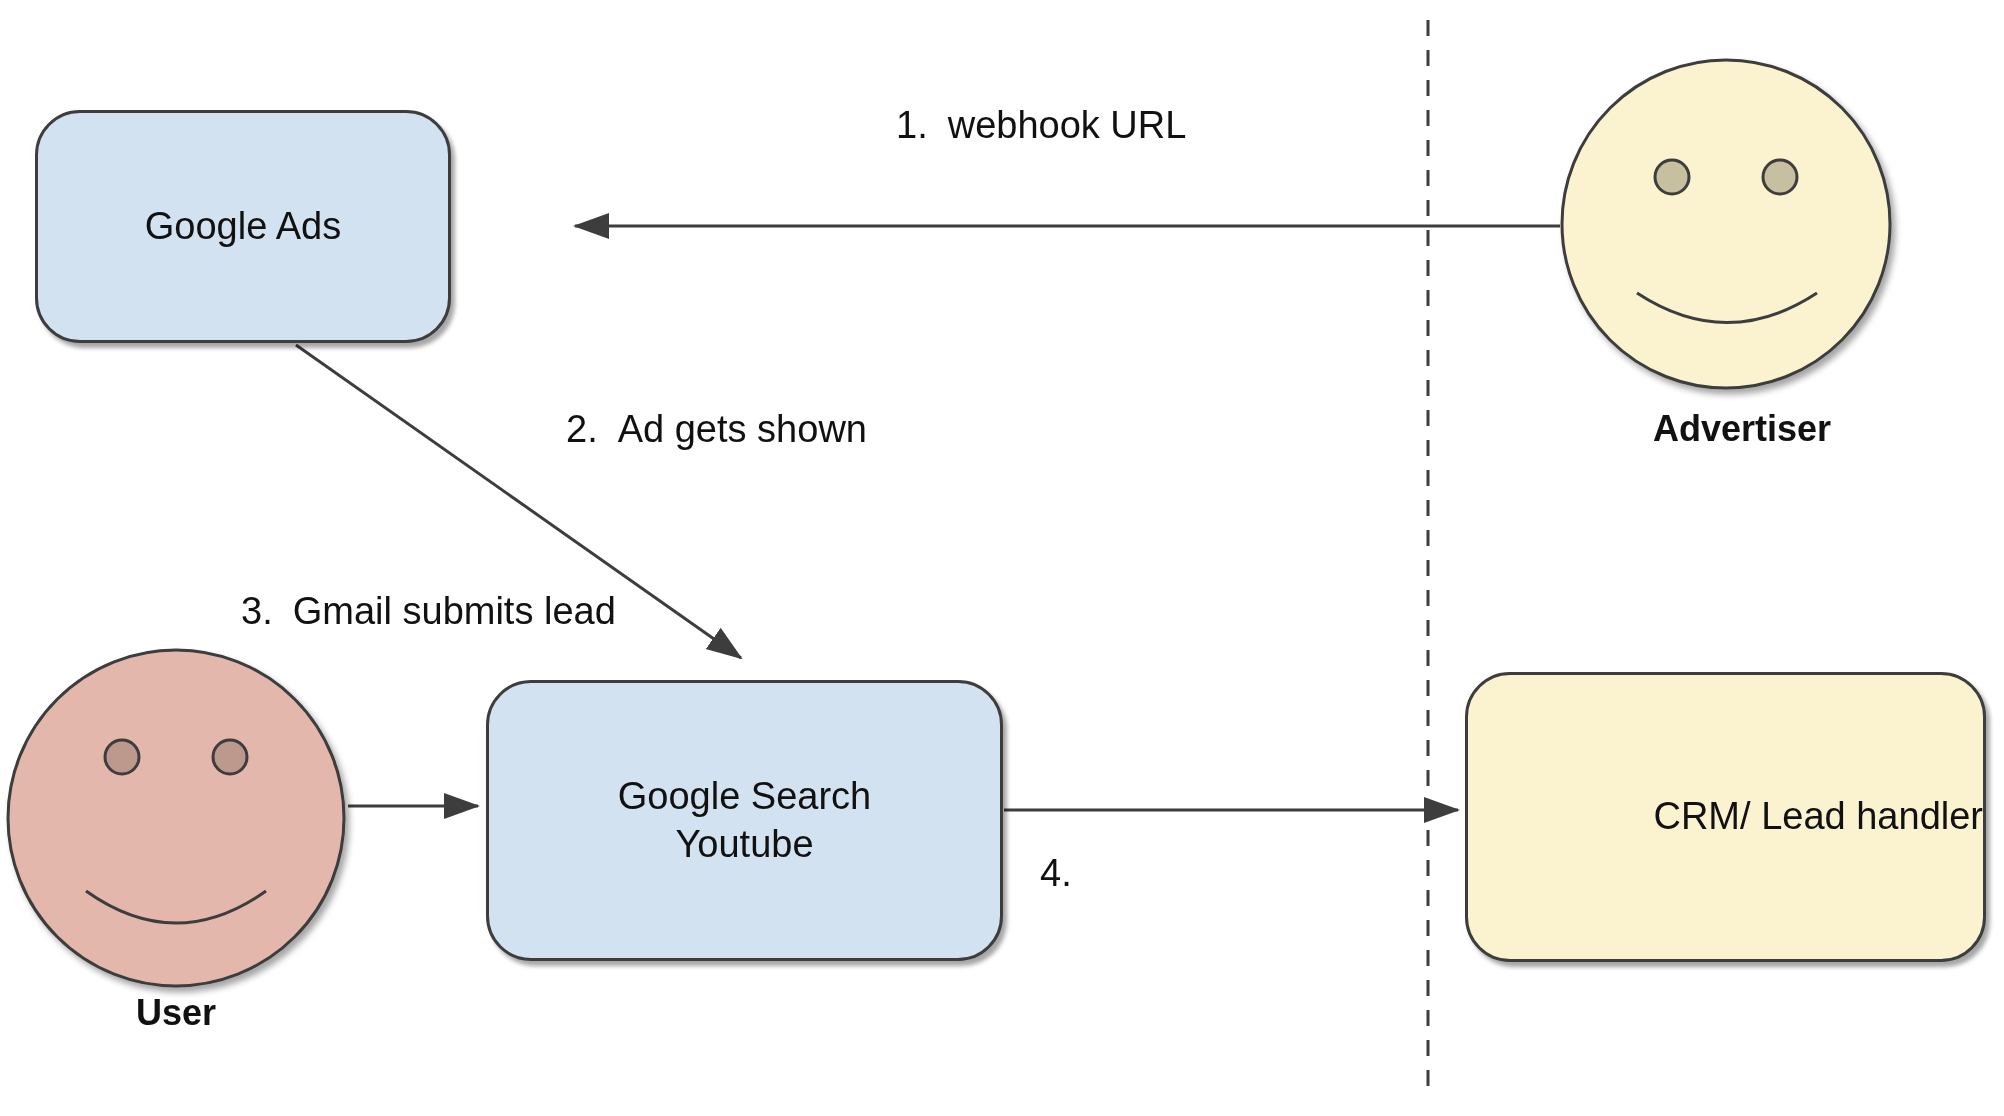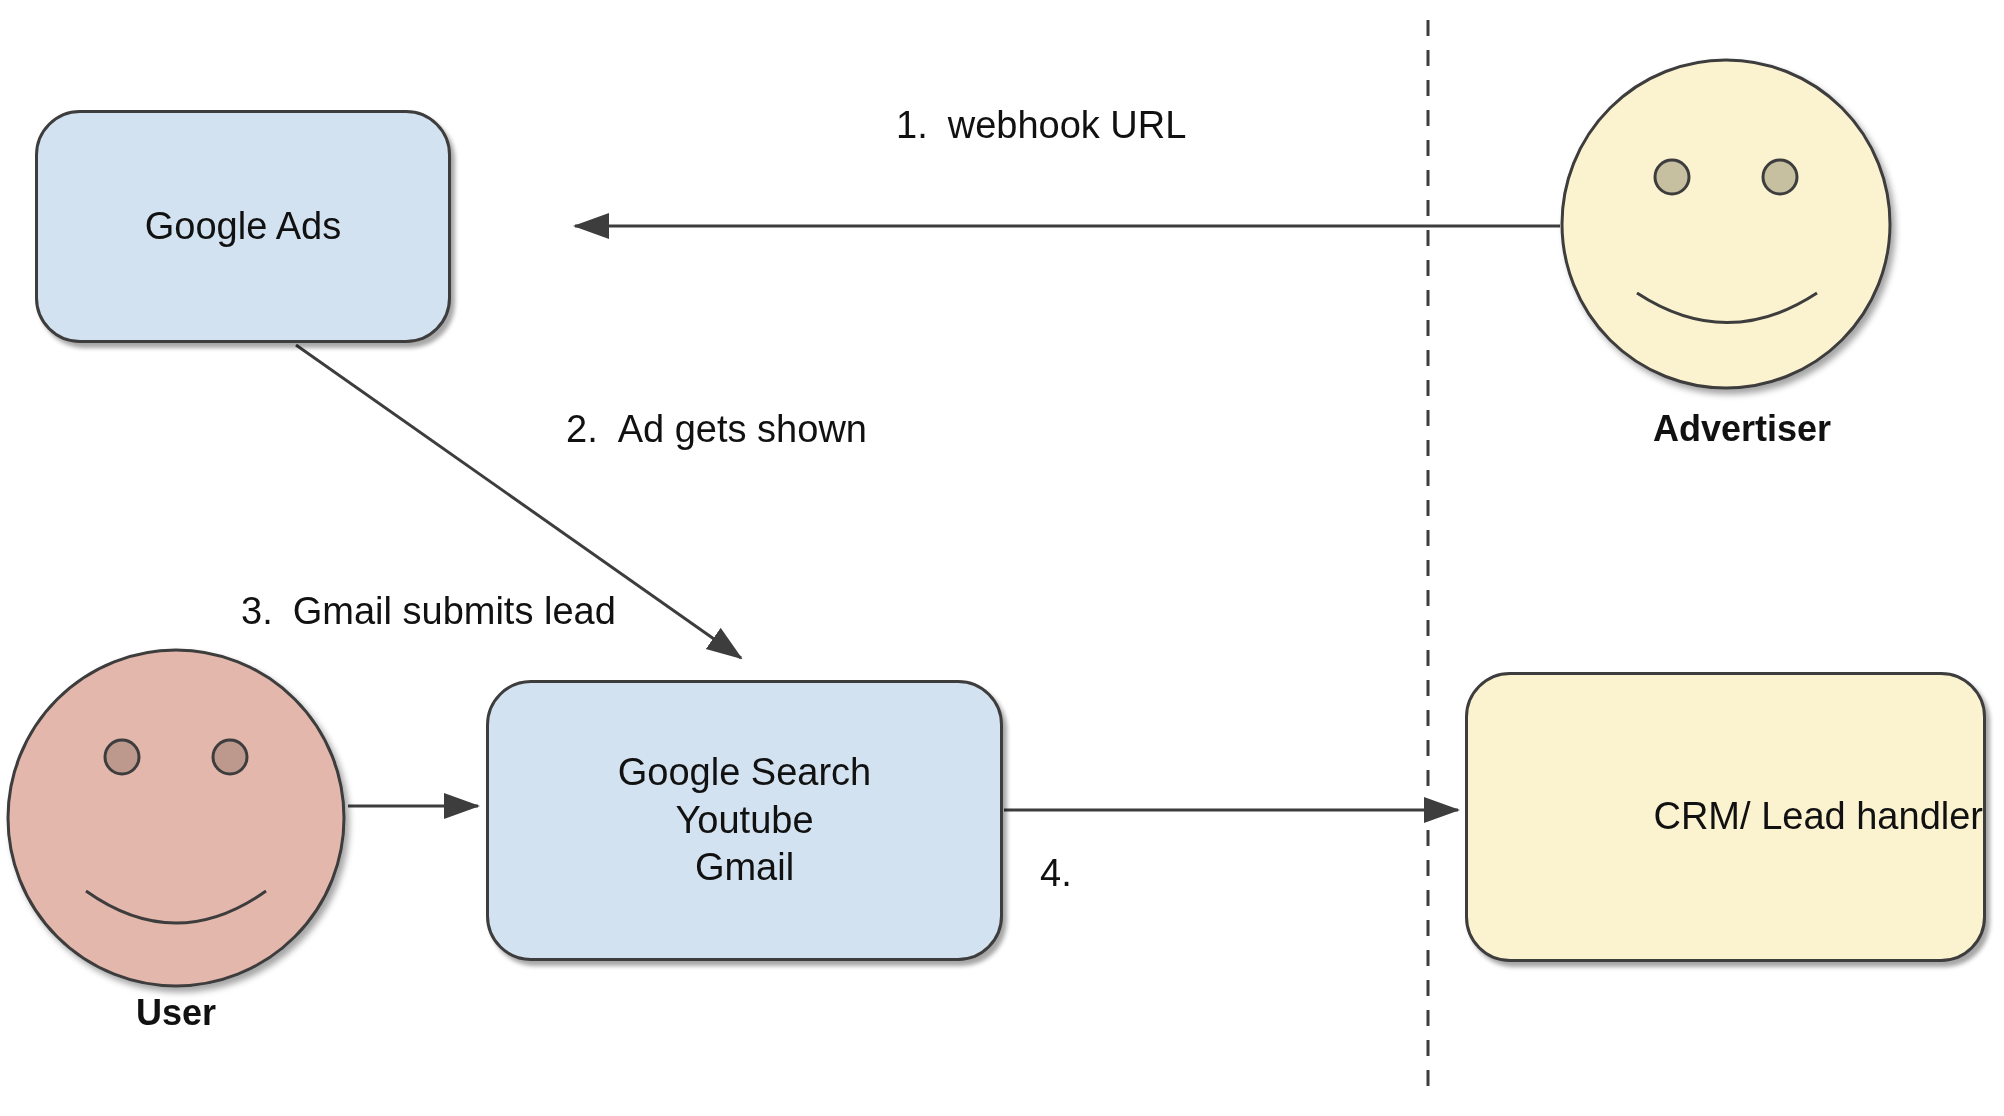--- a/index.html
+++ b/index.html
@@ -109,21 +109,20 @@
   </svg>
 
   <div class="node node-google-ads" style="background-color: rgb(211, 226, 240);">
     <span>Google Ads</span>
   </div>
 
   <div class="node node-google-surfaces" style="background-color: rgb(211, 226, 240);">
     <span>
       <span style="display:block">Google Search</span>
       <span style="display:block">Youtube</span>
-      <span style="display:block">Gmail</span>
     </span>
   </div>
 
   <div class="node node-crm" style="background-color: rgb(251, 242, 208); justify-content: flex-end;">
     <span>CRM/ Lead handler</span>
   </div>
 
   <div class="step-label step-1">
     <span class="num">1.</span>
     <span>

